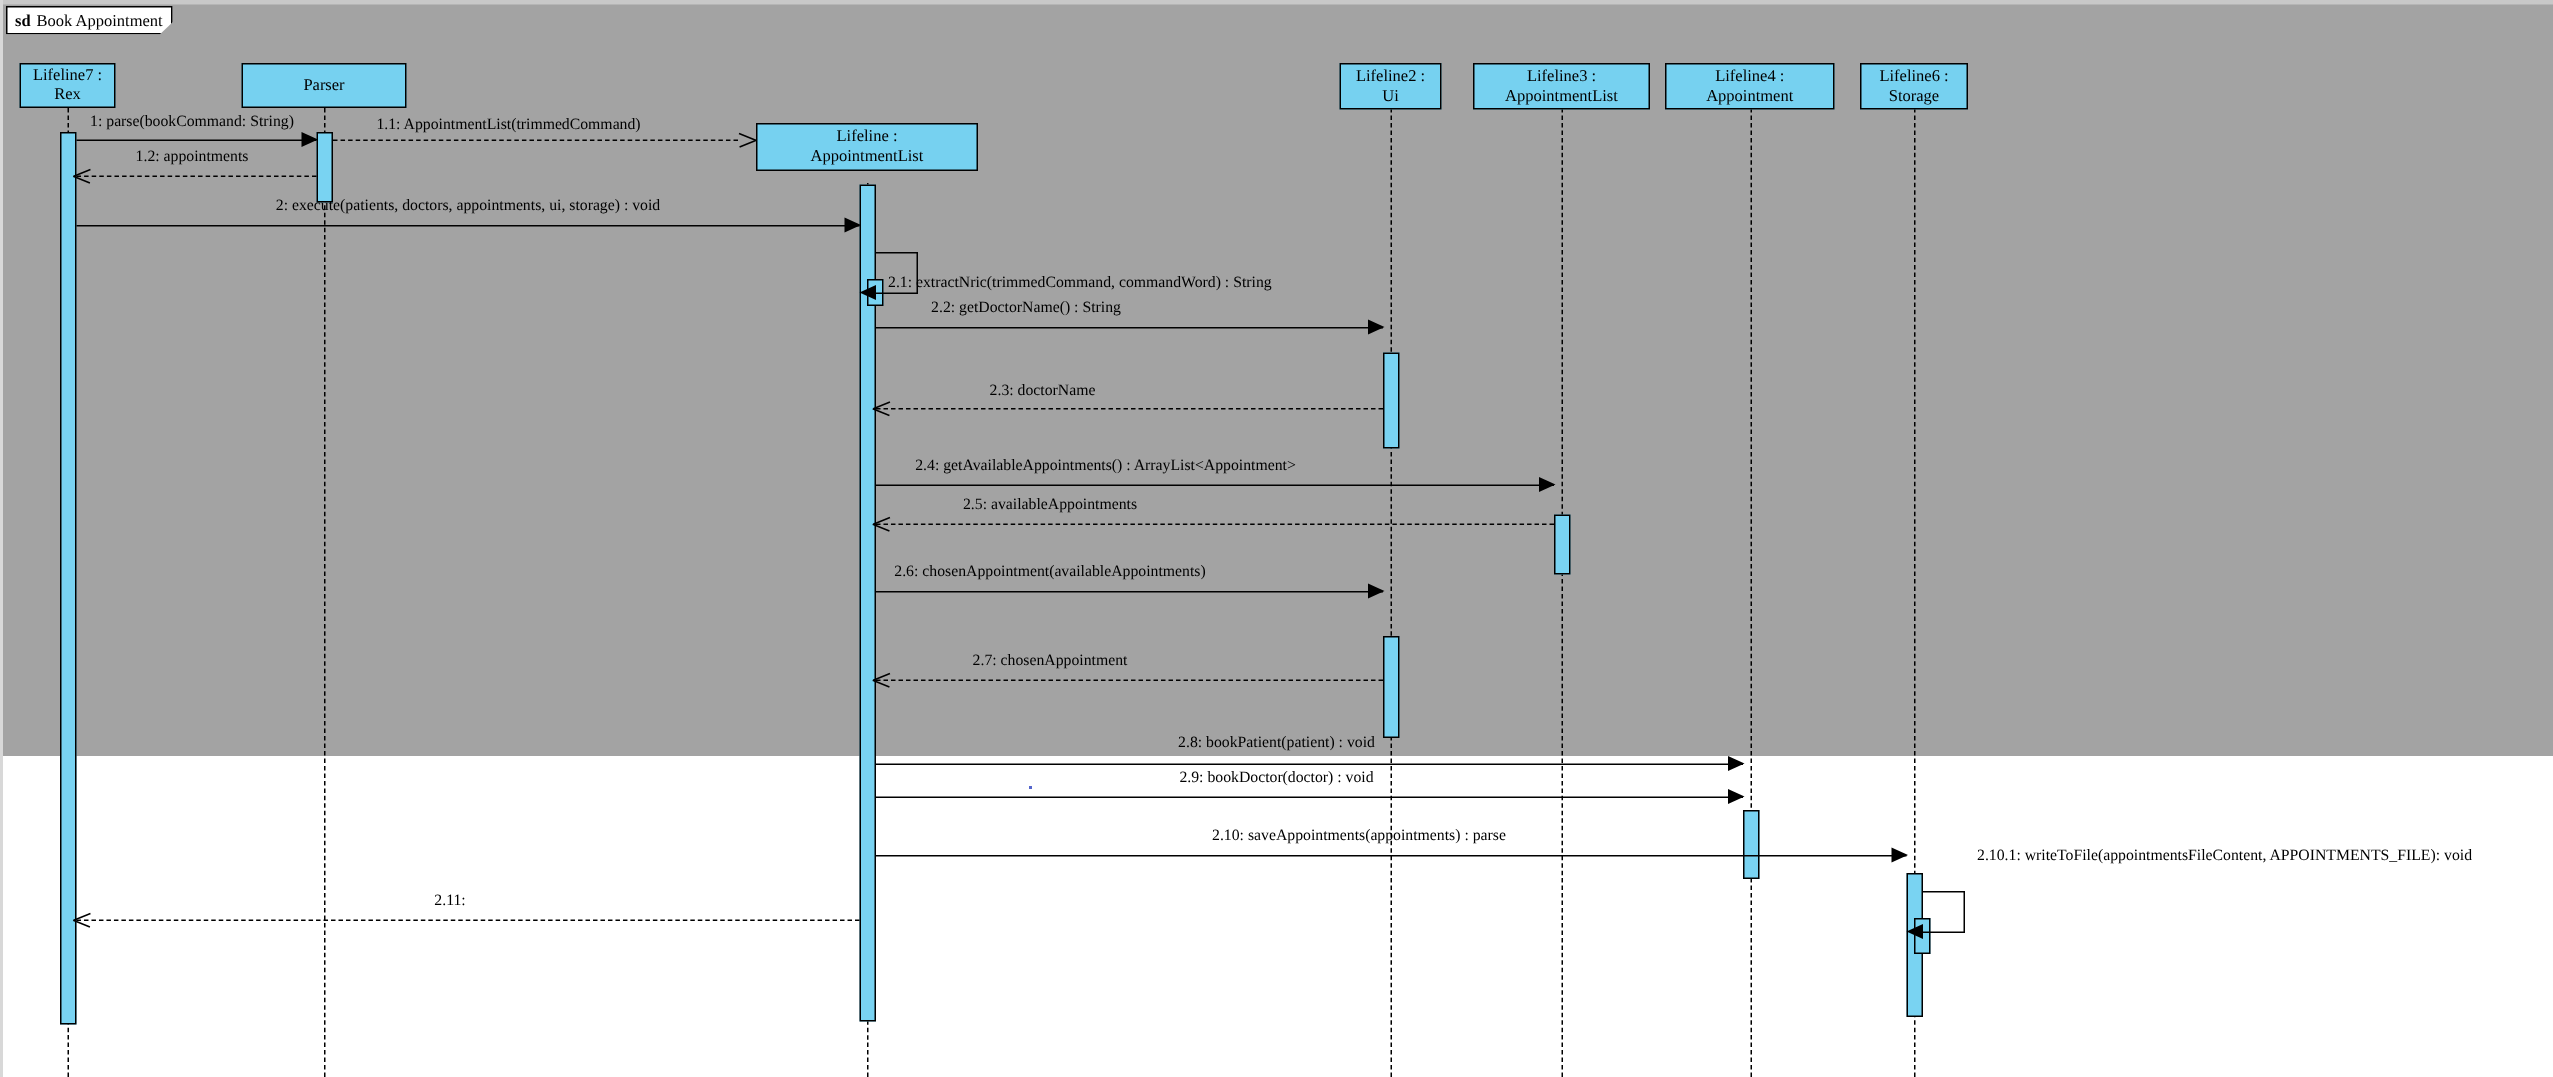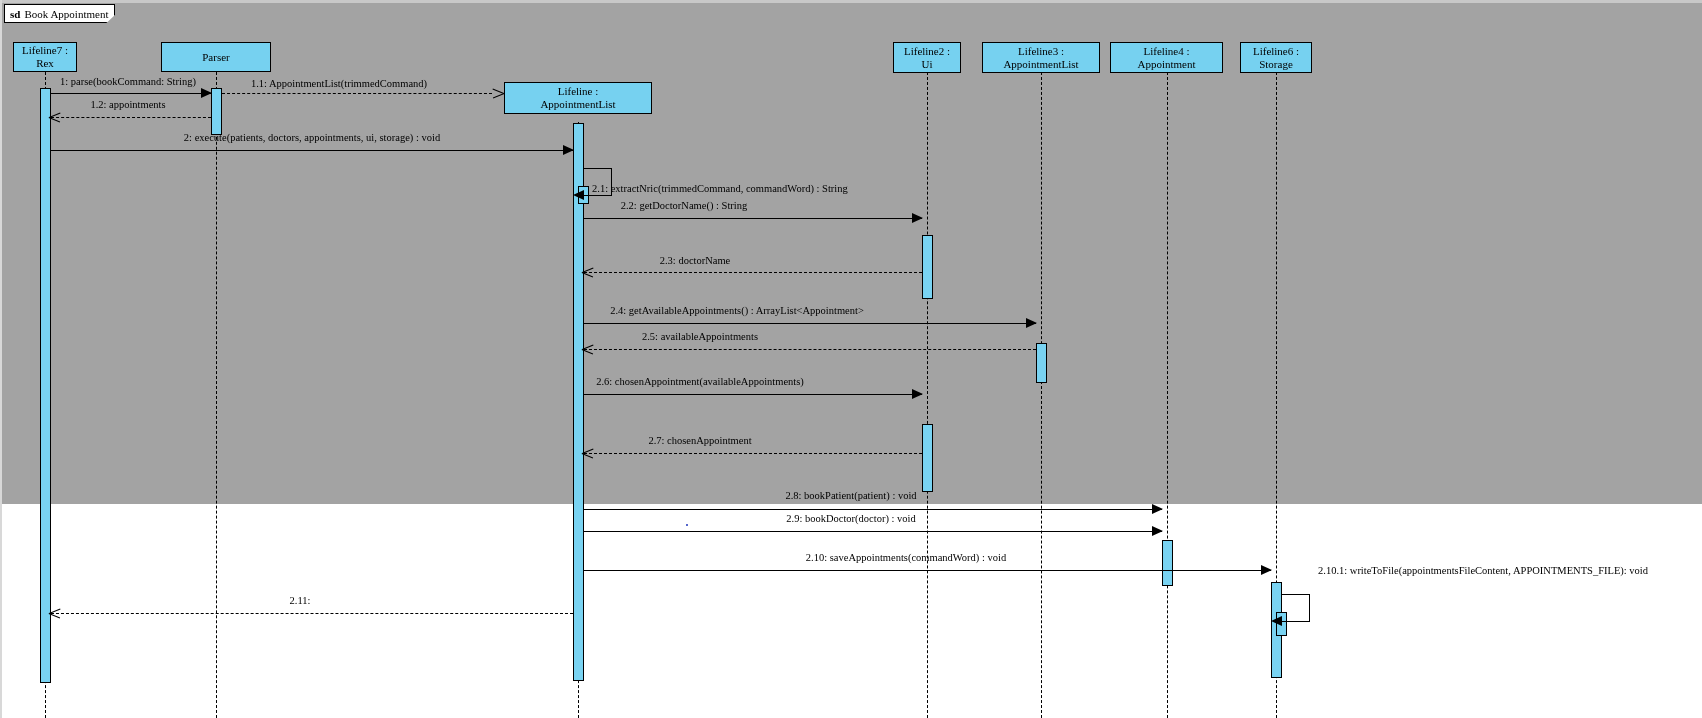--- a/index.html
+++ b/index.html
@@ -197,21 +197,21 @@
     <div class="line"></div>
       <div class="head-r"></div>
   </div>
 
   <div class="label center" style="left:851px;top:513px;">2.9: bookDoctor(doctor) : void</div>
   <div class="msg" style="left:584px;top:531px;width:578px;">
     <div class="line"></div>
       <div class="head-r"></div>
   </div>
 
-  <div class="label center" style="left:906px;top:552px;">2.10: saveAppointments(commandWord) : void</div>
+  <div class="label center" style="left:906px;top:552px;">2.10: saveAppointments(appointments) : parse</div>
   <div class="msg" style="left:584px;top:570px;width:687px;">
     <div class="line"></div>
       <div class="head-r"></div>
   </div>
 
   <div class="label" style="left:1318px;top:565px;">2.10.1: writeToFile(appointmentsFileContent, APPOINTMENTS_FILE): void</div>
   <div class="selfmsg" style="left:1282px;top:594px;width:28px;height:28px;">
     <div class="head-self"></div>
   </div>
 

